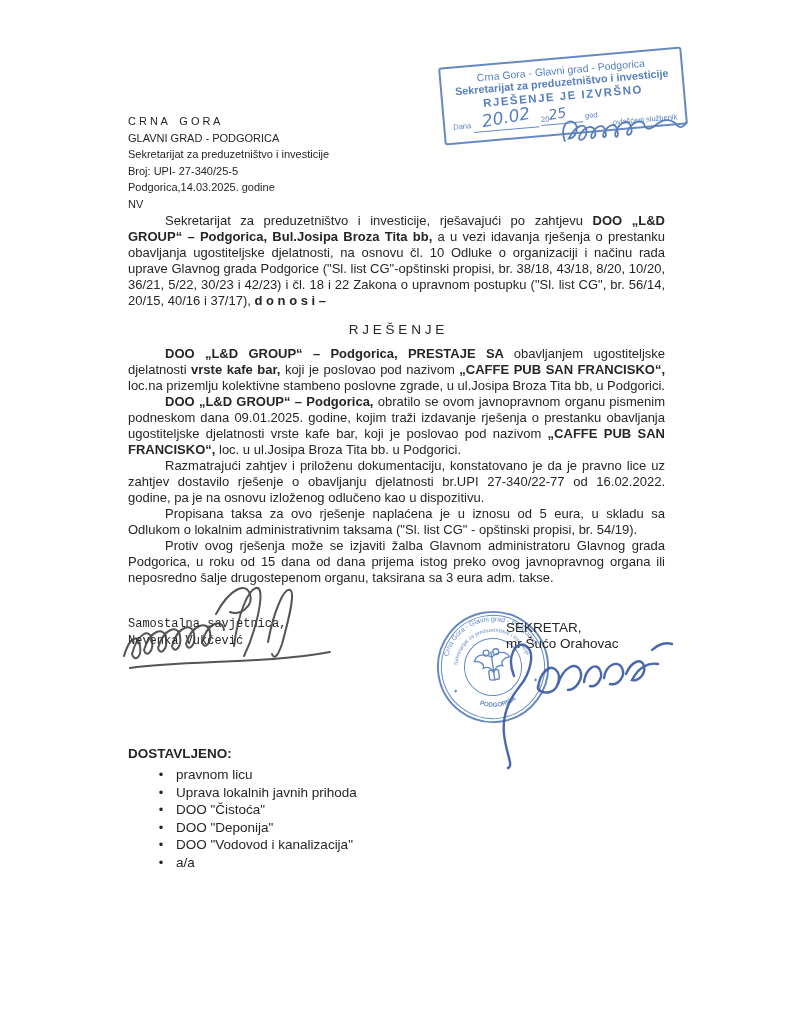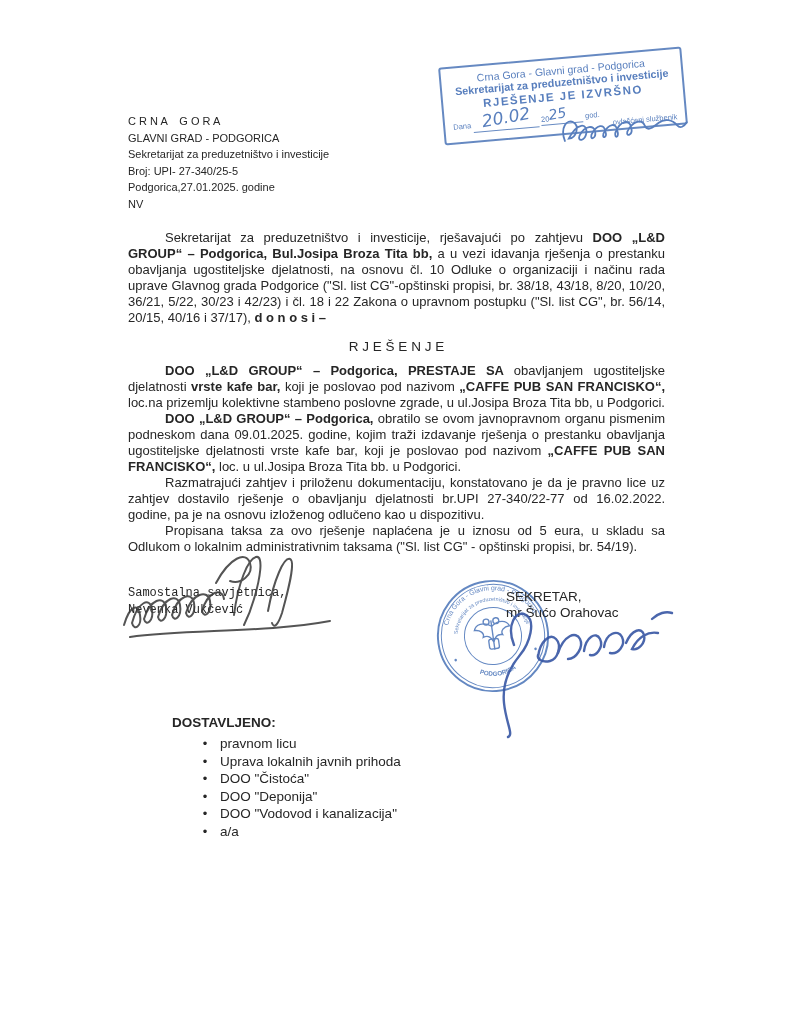--- a/index.html
+++ b/index.html
@@ -7,21 +7,21 @@
     position:relative; width:791px; height:1024px; margin:0 auto;
     background:#ffffff; overflow:hidden;
     font-family:"Liberation Sans", sans-serif; color:#262626;
   }
   .pre { white-space:pre-wrap; }
   .content { position:absolute; left:128px; top:113px; width:537px; }
   .header-block { font-size:11px; line-height:16.5px; }
   .para { margin:0; text-align:justify; text-indent:37px; font-size:13px; line-height:16px; }
   .para b { font-weight:bold; }
   .heading { text-align:center; font-weight:normal; font-size:13.5px; margin:13px 0 9px 0; }
-  .intro-gap { margin-top:18px; }
+  .intro-gap { margin-top:1px; }
 
   
   .top-stamp {
     position:absolute; left:441px; top:57px; width:224px;
     transform:rotate(-5deg); color:#4a74b8;
     border:2px solid #5a80bd; border-radius:3px;
     padding:5px 8px 2px 8px; opacity:0.92;
   }
   .ts-l1 { font-size:10.5px; text-align:center; }
   .ts-l2 { font-size:10.8px; font-weight:bold; text-align:center; }
@@ -35,21 +35,21 @@
 
   
   .sig-row { position:relative; height:138px; margin-top:8px; }
   .sig-left { position:absolute; left:0; top:22px; font-size:12px; line-height:17px;font-family:Liberation Mono, monospace; }
   .sig-left-svg { position:absolute; left:-12px; top:-16px; overflow:visible; }
   .round-stamp { position:absolute; left:306px; top:14px; transform:rotate(-8deg); opacity:0.85; }
   .sig-right { position:absolute; left:378px; top:26px; font-size:13.5px; font-weight:normal; line-height:16px; }
   .sig-right-svg { position:absolute; left:316px; top:26px; overflow:visible; }
 
   
-  .delivered { margin-top:14px; font-size:13.5px;margin-left:44px; }
+  .delivered { margin-top:14px; font-size:13.5px; }
   .delivered-title { font-weight:bold; }
   .delivered ul { list-style:none; margin:5px 0 0 18px; padding:0; }
   .delivered li { line-height:17.5px; }
   .delivered li::before { content:"\2022"; display:inline-block; width:30px; text-align:center; font-size:13px; }
 </style>
 </head>
 <body>
 
 <div class="page">
 
@@ -71,34 +71,35 @@
     </svg>
   </div>
 
   <div class="content">
 
     <div class="header-block">
       <div class="pre">C R N A    G O R A</div>
       <div>GLAVNI GRAD - PODGORICA</div>
       <div>Sekretarijat za preduzetništvo i investicije</div>
       <div>Broj: UPI- 27-340/25-5</div>
-      <div>Podgorica,27.01.2025. godine</div>
+      <div>Podgorica,14.03.2025. godine</div>
       <div>NV</div>
     </div>
 
     <p class="para intro-gap"><span>Sekretarijat za preduzetništvo i investicije, rješavajući po zahtjevu </span><b>DOO „L&amp;D GROUP“ – Podgorica, Bul.Josipa Broza Tita bb,</b><span> a u vezi idavanja rješenja o prestanku obavljanja ugostiteljske djelatnosti, na osnovu čl. 10 Odluke o organizaciji i načinu rada uprave Glavnog grada Podgorice ("Sl. list CG"-opštinski propisi, br. 38/18, 43/18, 8/20, 10/20, 36/21, 5/22, 30/23 i 42/23) i čl. 18 i 22 Zakona o upravnom postupku ("Sl. list CG", br. 56/14, 20/15, 40/16 i 37/17), </span><b class="pre">d o n o s i –</b></p>
 
     <h2 class="heading pre">R J E Š E N J E</h2>
 
     <p class="para"><b>DOO  „L&amp;D GROUP“ – Podgorica, PRESTAJE SA </b><span>obavljanjem ugostiteljske djelatnosti </span><b>vrste kafe bar,</b><span> koji je poslovao pod nazivom </span><b>„CAFFE PUB SAN FRANCISKO“,</b><span> loc.na prizemlju kolektivne stambeno poslovne zgrade, u ul.Josipa Broza Tita bb, u Podgorici.</span></p>
 
 
     <p class="para"><b>DOO „L&amp;D GROUP“ – Podgorica,</b><span> obratilo se ovom javnopravnom organu pismenim podneskom dana 09.01.2025. godine, kojim traži izdavanje rješenja o prestanku obavljanja ugostiteljske djelatnosti vrste kafe bar, koji je poslovao pod nazivom </span><b>„CAFFE PUB SAN FRANCISKO“,</b><span> loc. u ul.Josipa Broza Tita bb.  u Podgorici.</span></p>
     <p class="para">Razmatrajući zahtjev i priloženu dokumentaciju, konstatovano je da je pravno lice uz zahtjev dostavilo rješenje o obavljanju djelatnosti br.UPI 27-340/22-77 od 16.02.2022. godine, pa je na osnovu izloženog odlučeno kao u dispozitivu.</p>
     <p class="para">Propisana taksa za ovo rješenje naplaćena je u iznosu od 5 eura, u skladu sa Odlukom o lokalnim administrativnim taksama ("Sl. list CG" - opštinski propisi, br. 54/19).</p>
+    <p class="para">Protiv ovog rješenja može se izjaviti žalba Glavnom  administratoru Glavnog  grada Podgorica, u roku od 15 dana od dana prijema istog preko ovog javnopravnog organa ili neposredno  šalje drugostepenom organu, taksirana sa 3 eura  adm. takse.</p>
 
     <div class="sig-row">
       <div class="sig-left">
         <div>Samostalna savjetnica,</div>
         <div>Nevenka Vukčević</div>
       </div>
       <svg class="sig-left-svg" width="230" height="110" viewBox="0 0 230 110">
         <g fill="none" stroke="#3d3d3d" stroke-width="2" stroke-linecap="round" opacity="0.88">
           <path d="M100,36 C114,10 130,4 134,16 C138,28 124,38 114,34"></path>
           <path d="M8,78 C14,58 22,56 24,68 C26,80 18,84 16,76 C22,54 34,50 36,62 C38,74 30,80 28,72 C34,52 48,48 50,60 C52,72 44,78 42,70 C48,50 62,46 64,58 C66,70 58,76 56,68 C62,48 76,44 78,56 C80,68 72,74 70,66 C76,46 92,42 94,54 C96,66 88,72 86,64 C92,44 106,40 108,52"></path>

